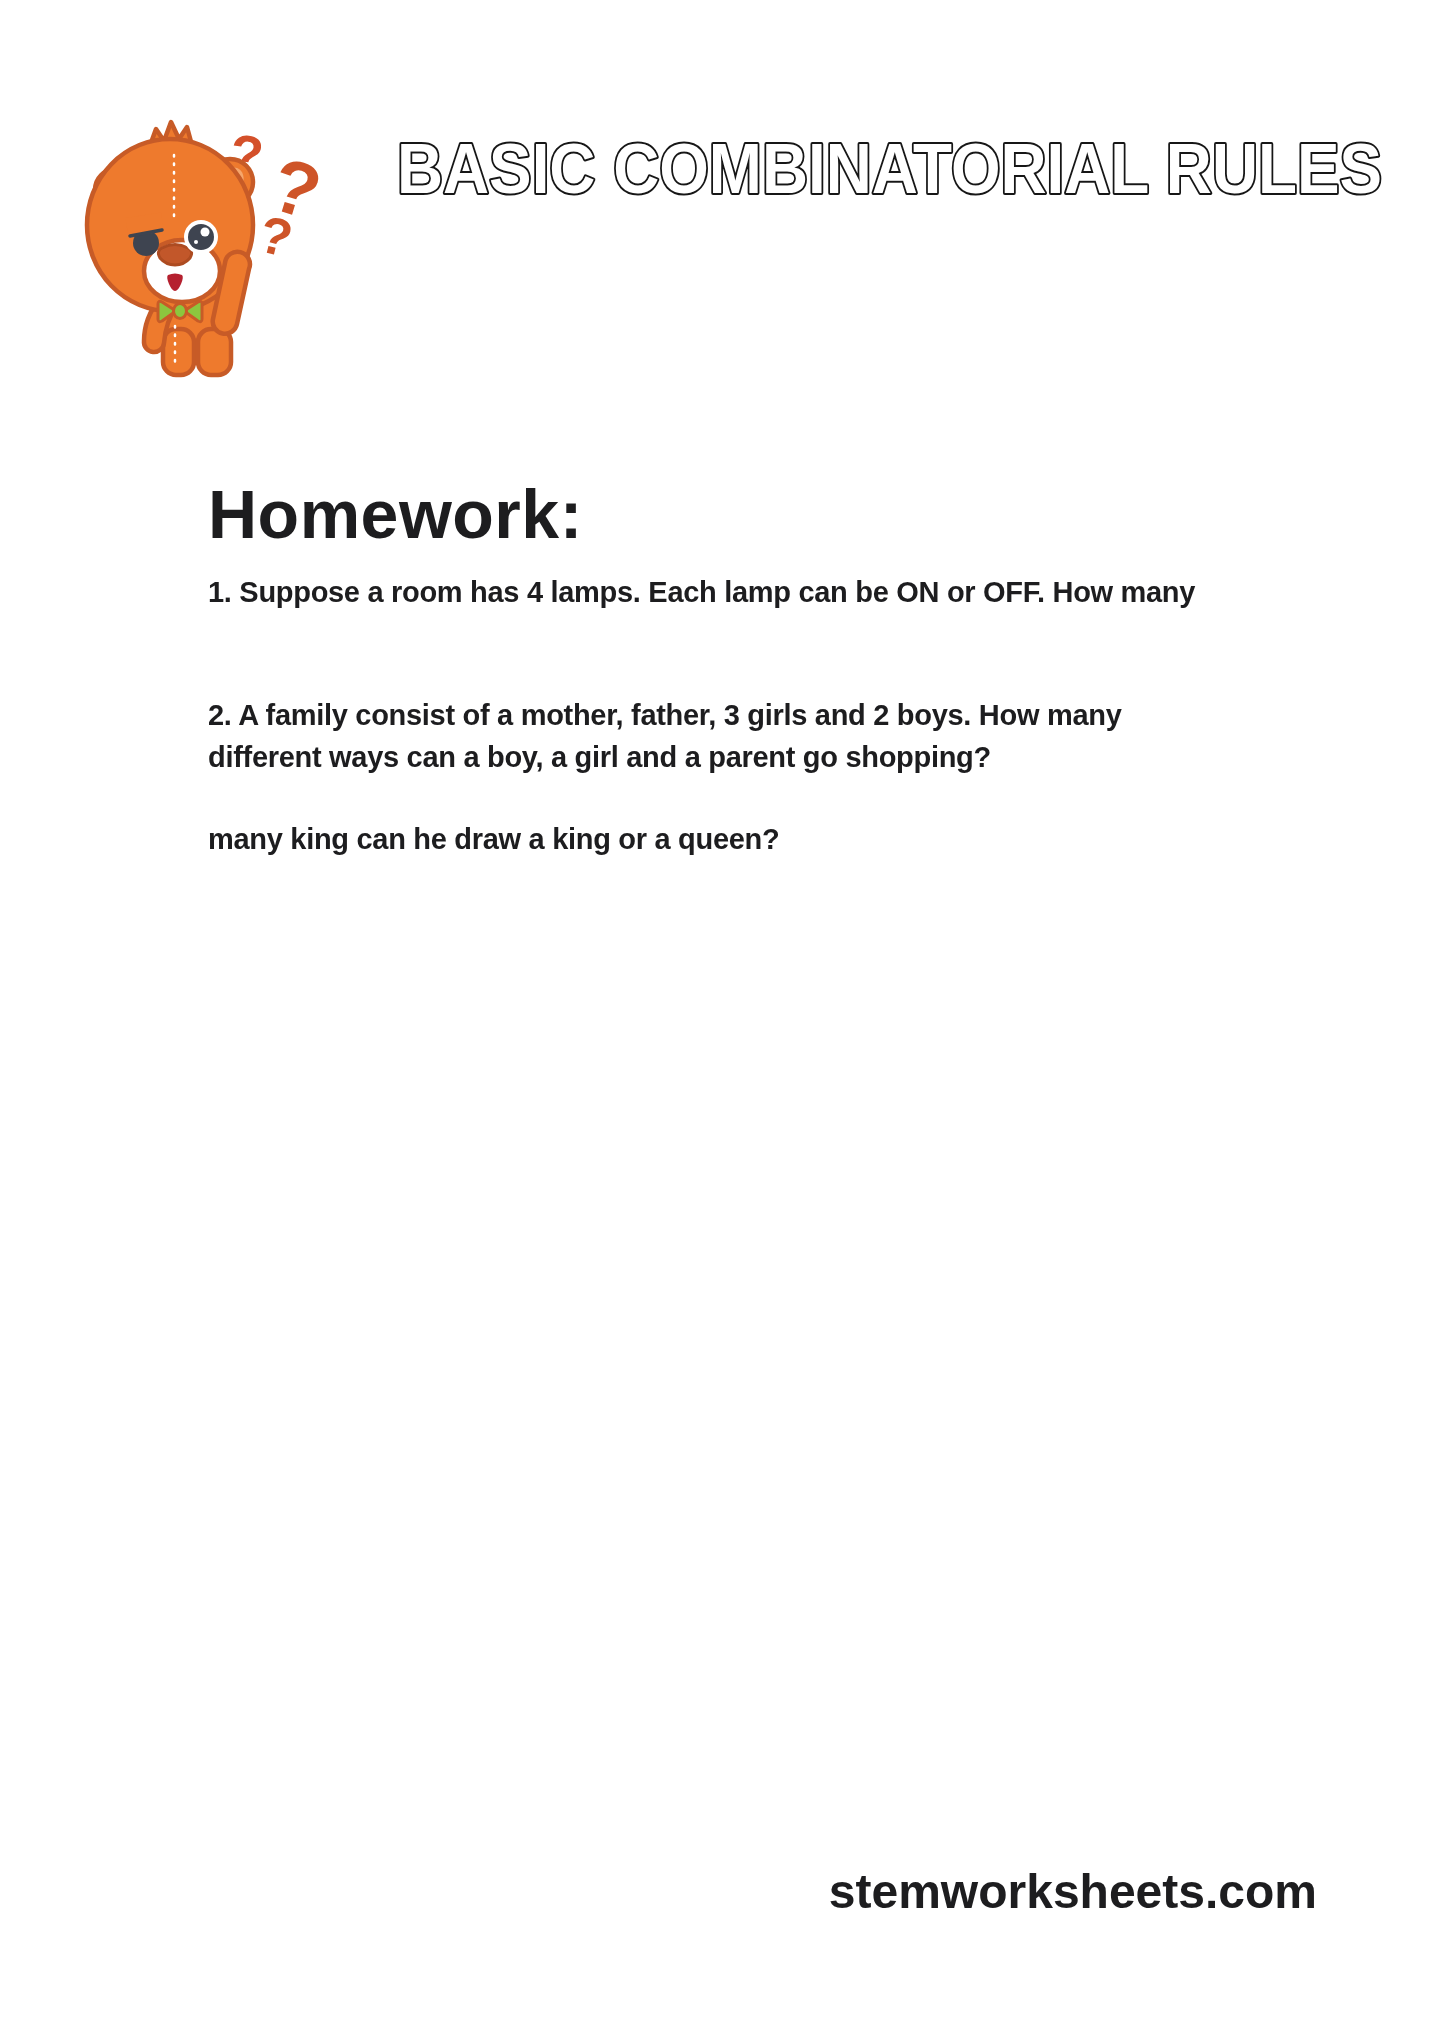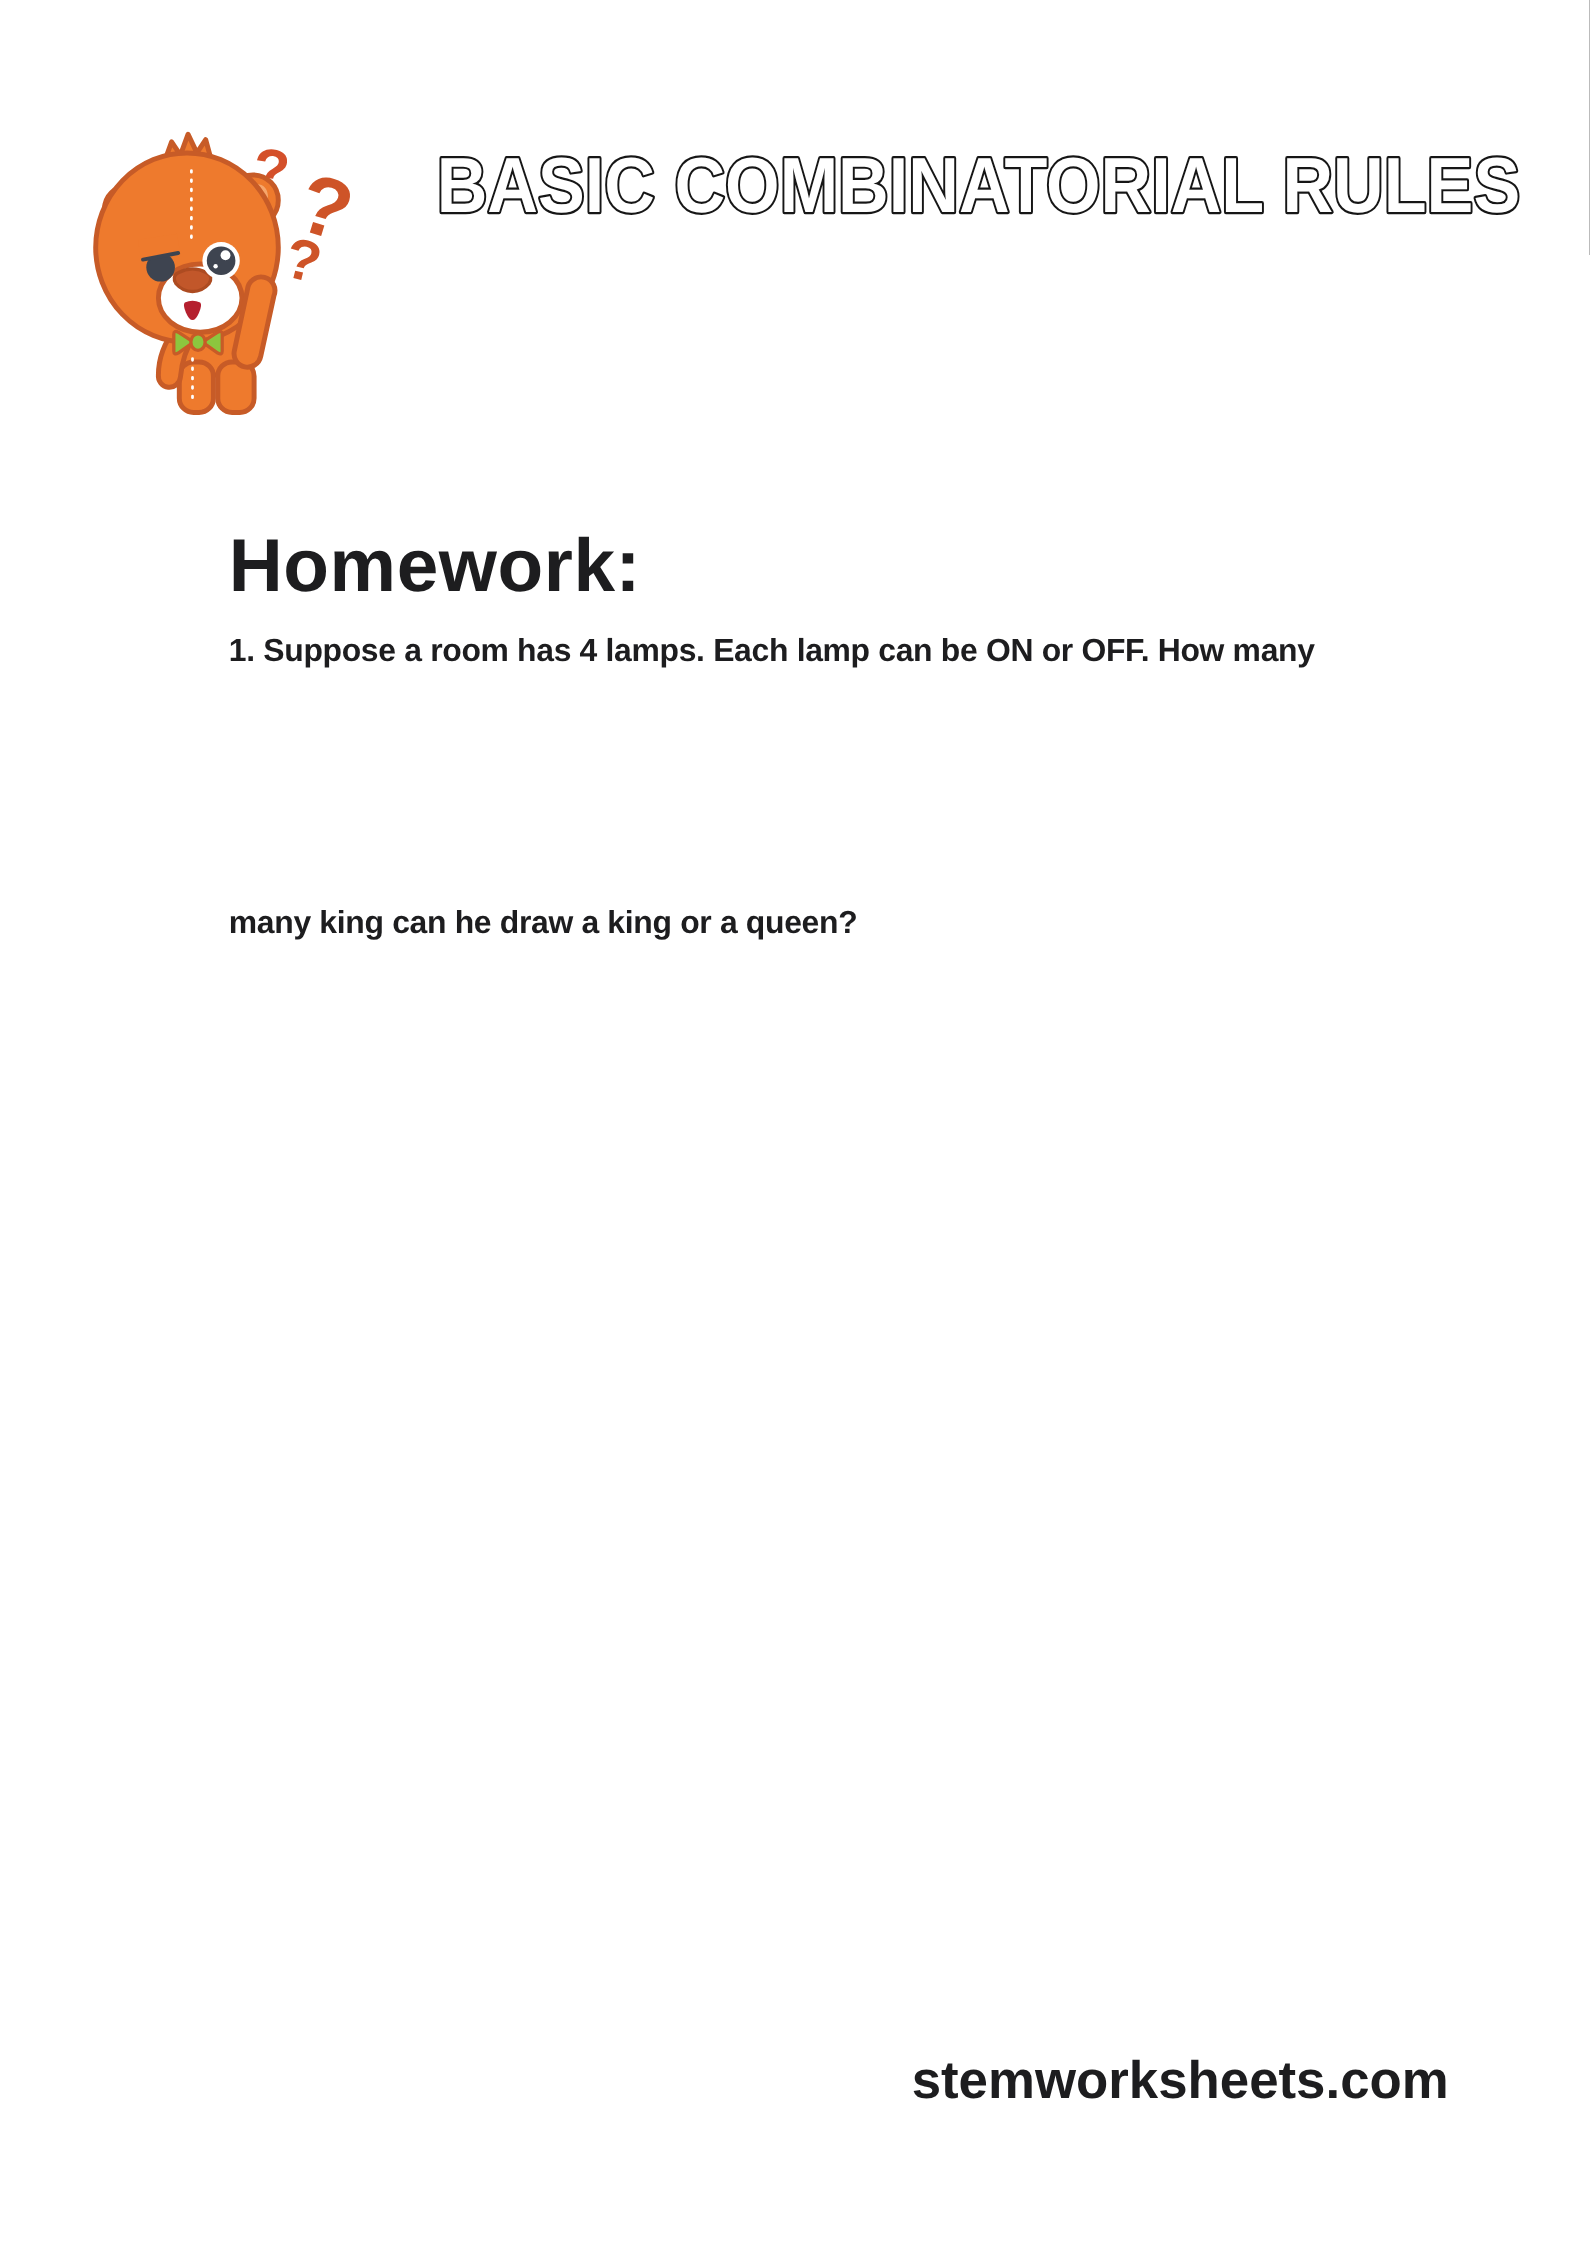--- a/index.html
+++ b/index.html
@@ -101,20 +101,24 @@
   <svg class="title-svg" viewBox="0 0 1010 82">
     <text x="2" y="63" font-family="Liberation Sans, sans-serif" font-size="71" font-weight="bold" textLength="985" lengthAdjust="spacingAndGlyphs" style="fill:var(--title-fill);stroke:var(--title-outline)" stroke-width="4" paint-order="stroke" stroke-linejoin="round">BASIC COMBINATORIAL RULES</text>
   </svg>
 
   <div class="homework-heading">Homework:</div>
 
   <div class="question q1">
     <div>1. Suppose a room has 4 lamps. Each lamp can be ON or OFF. How many</div>
   </div>
 
+  <div class="question q2">
+    <div>2. A family consist of a mother, father, 3 girls and 2 boys. How many</div>
+    <div>different ways can a boy, a girl and a parent go shopping?</div>
+  </div>
 
   <div class="question q3">
     <div>many king can he draw a king or a queen?</div>
   </div>
 
   <div class="footer-site">stemworksheets.com</div>
 
 </div>
 
 </body></html>

